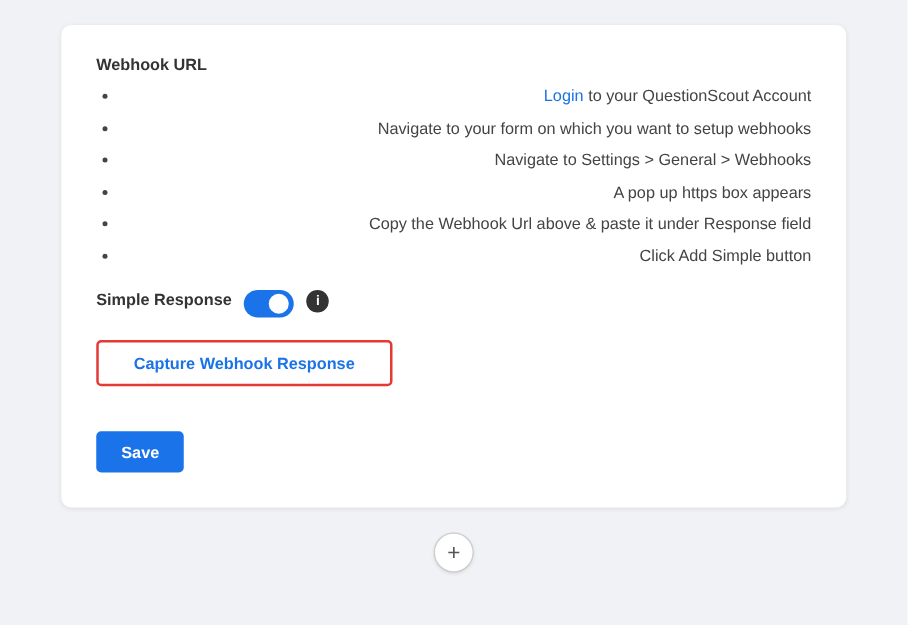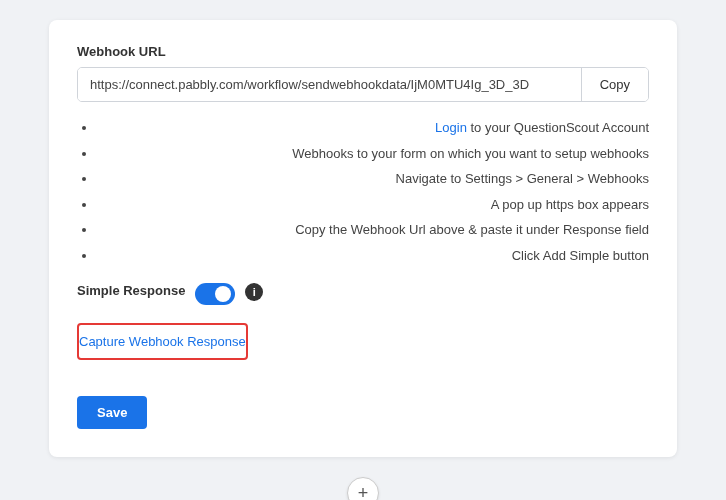--- a/index.html
+++ b/index.html
@@ -144,27 +144,27 @@
       align-items: center;
       justify-content: center;
       color: white;
       font-size: 11px;
       font-weight: bold;
       cursor: pointer;
     }
 
     .capture-button {
       display: inline-block;
-      padding: 9px 0;
+      padding: 9px 28px;
       border: 2px solid #e53935;
       border-radius: 4px;
       background: transparent;
       color: #1a73e8;
       font-size: 13px;
-      font-weight: 400;
+      font-weight: 700;
       cursor: pointer;
       margin-bottom: 18px;
     }
 
     .save-button {
       padding: 9px 20px;
       background: #1a73e8;
       color: white;
       border: none;
       border-radius: 4px;
@@ -196,32 +196,28 @@
       box-shadow: 0 1px 3px rgba(0,0,0,0.1);
     }
   </style>
 </head>
 <body>
 
 <div class="card">
 
   <div class="section-label">Webhook URL</div>
 
-  <div class="url-row">
-    <input class="url-input" type="text" readonly="" value="https://connect.pabbly.com/workflow/sendwebhookdata/IjM0MTU4Ig_3D_3D" style="">
-    <button class="copy-button">Copy</button>
-  </div>
 
   <ul class="instructions">
     <li>
       <a href="#">Login</a>
       <span> to your QuestionScout Account</span>
     </li>
     <li>
-      <span>Webhooks to your form on which you want to setup webhooks</span>
+      <span>Navigate to your form on which you want to setup webhooks</span>
     </li>
     <li>
       <span>Navigate to <span class="bold">Settings &gt; General &gt; Webhooks</span></span>
     </li>
     <li>
       <span>A pop up https box appears</span>
     </li>
     <li>
       <span>Copy the Webhook Url above &amp; paste it under <span class="bold">Response</span> field</span>
     </li>

